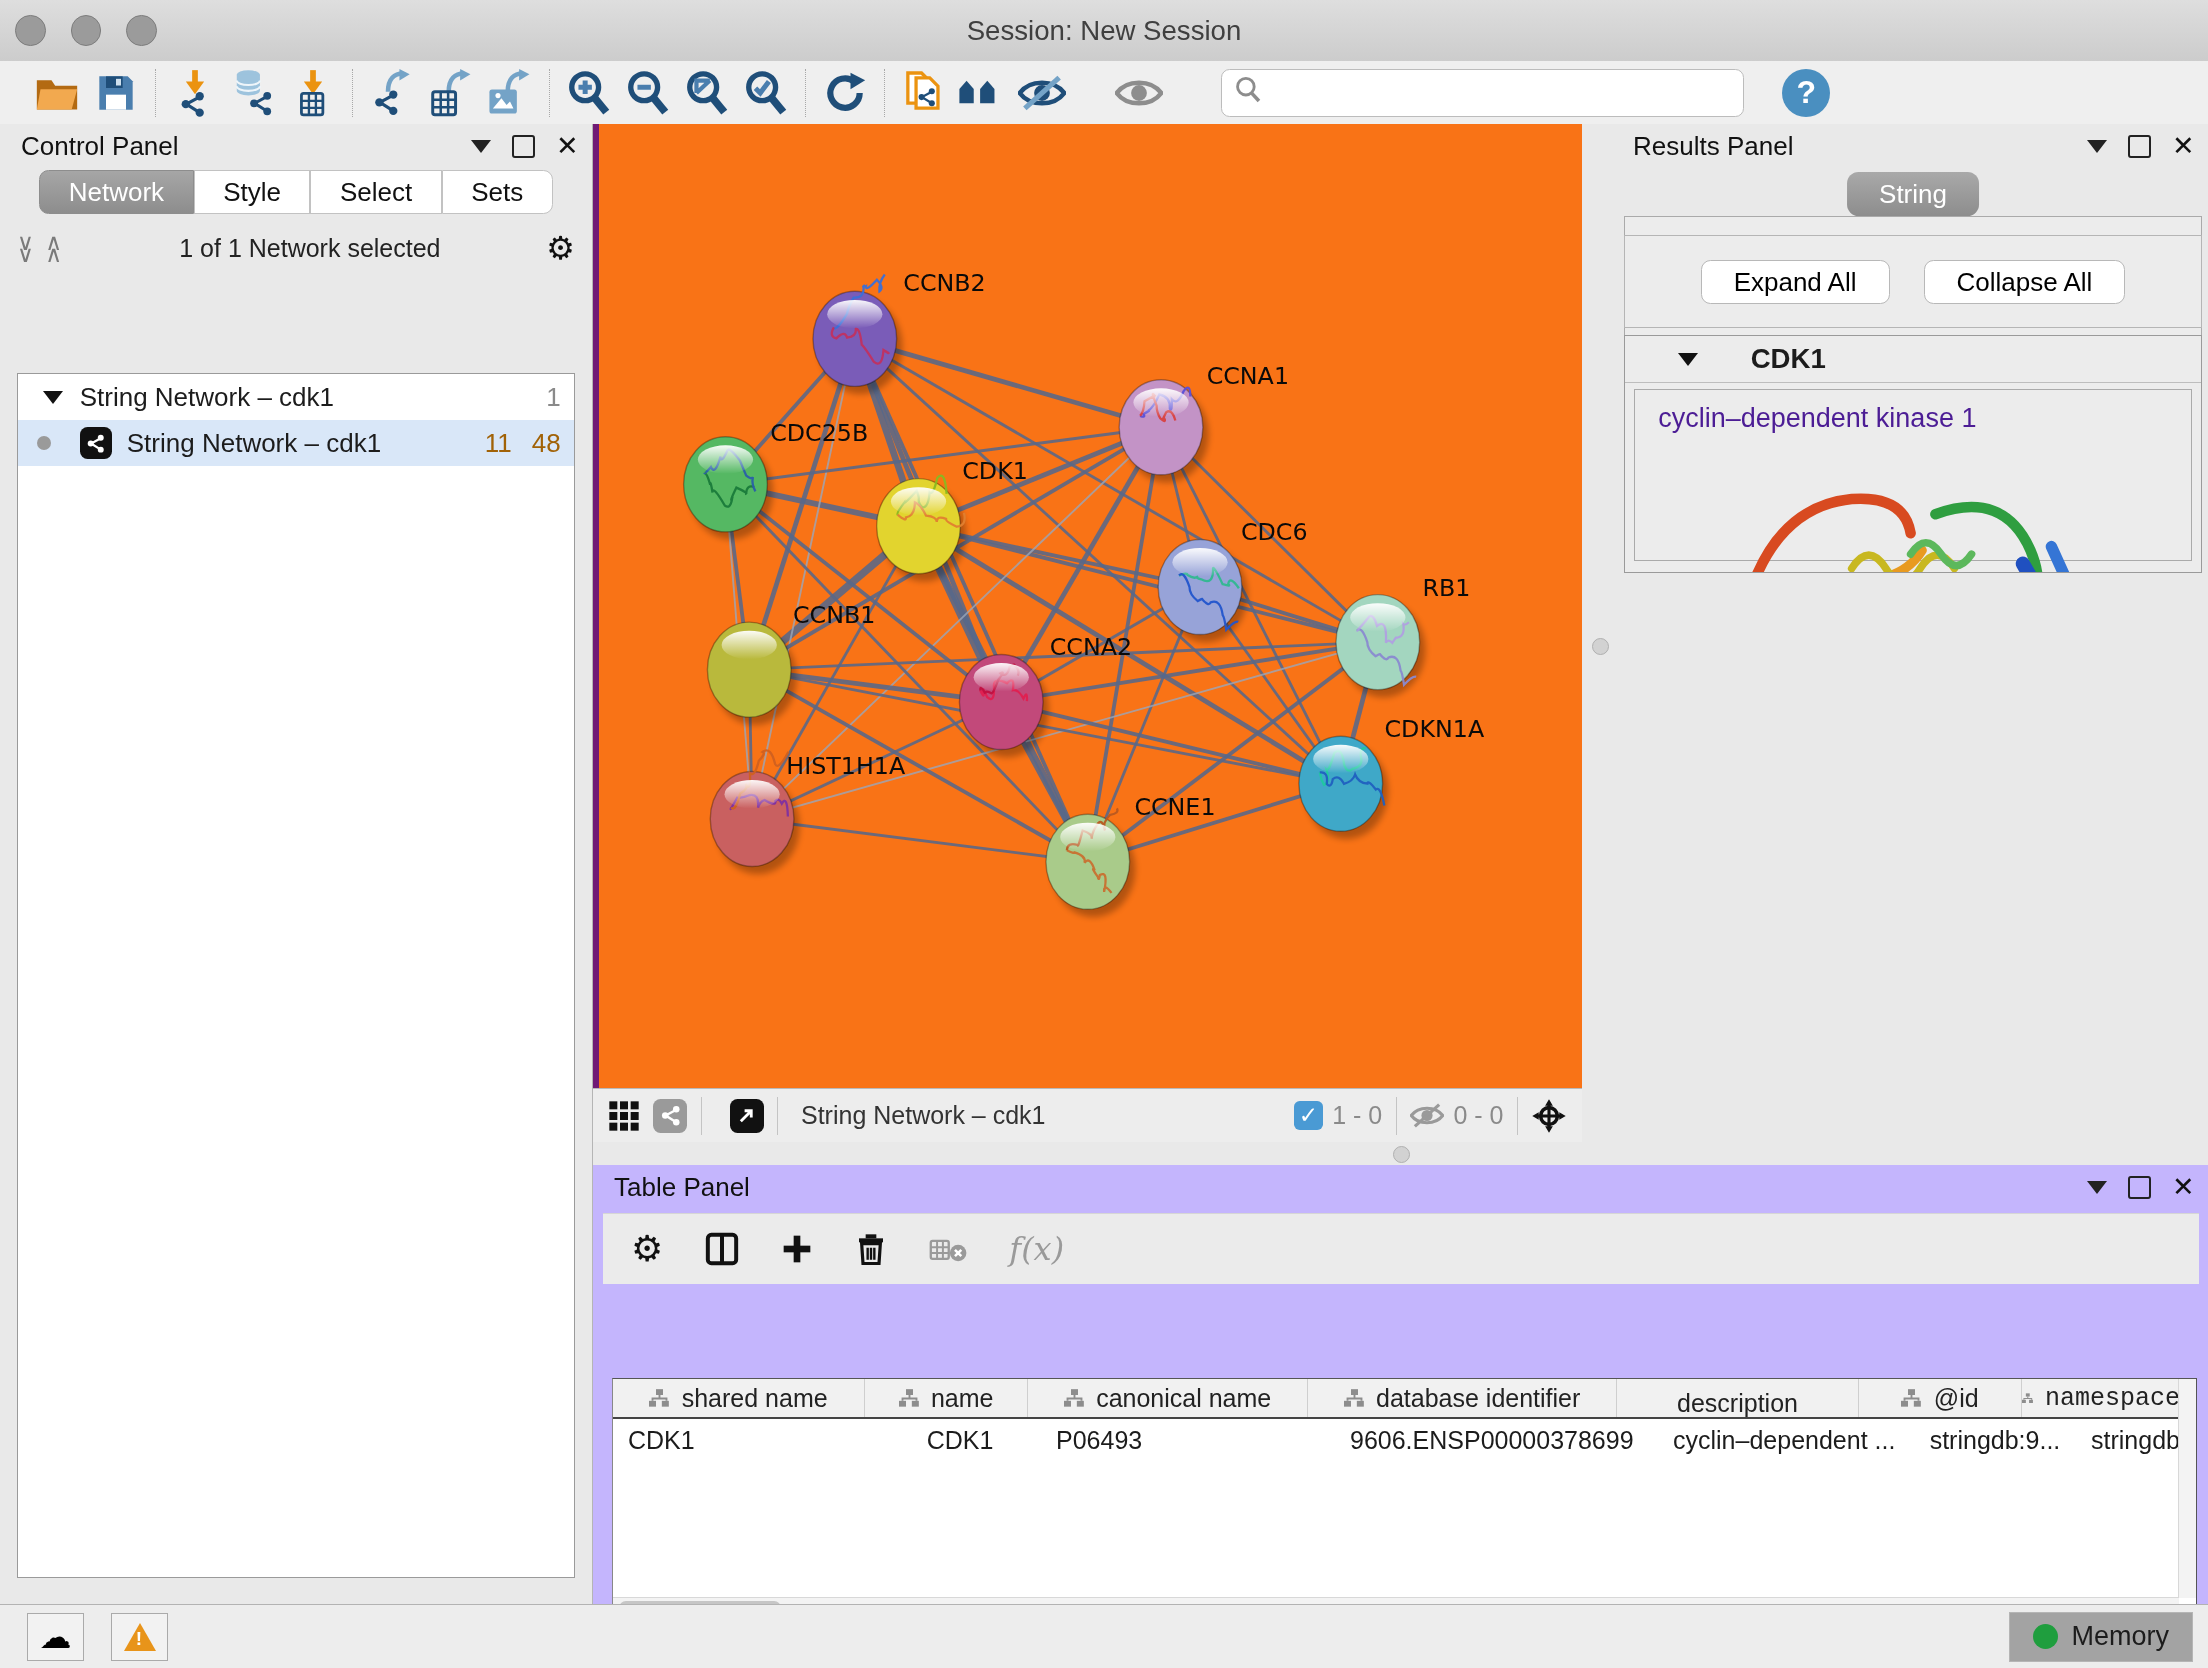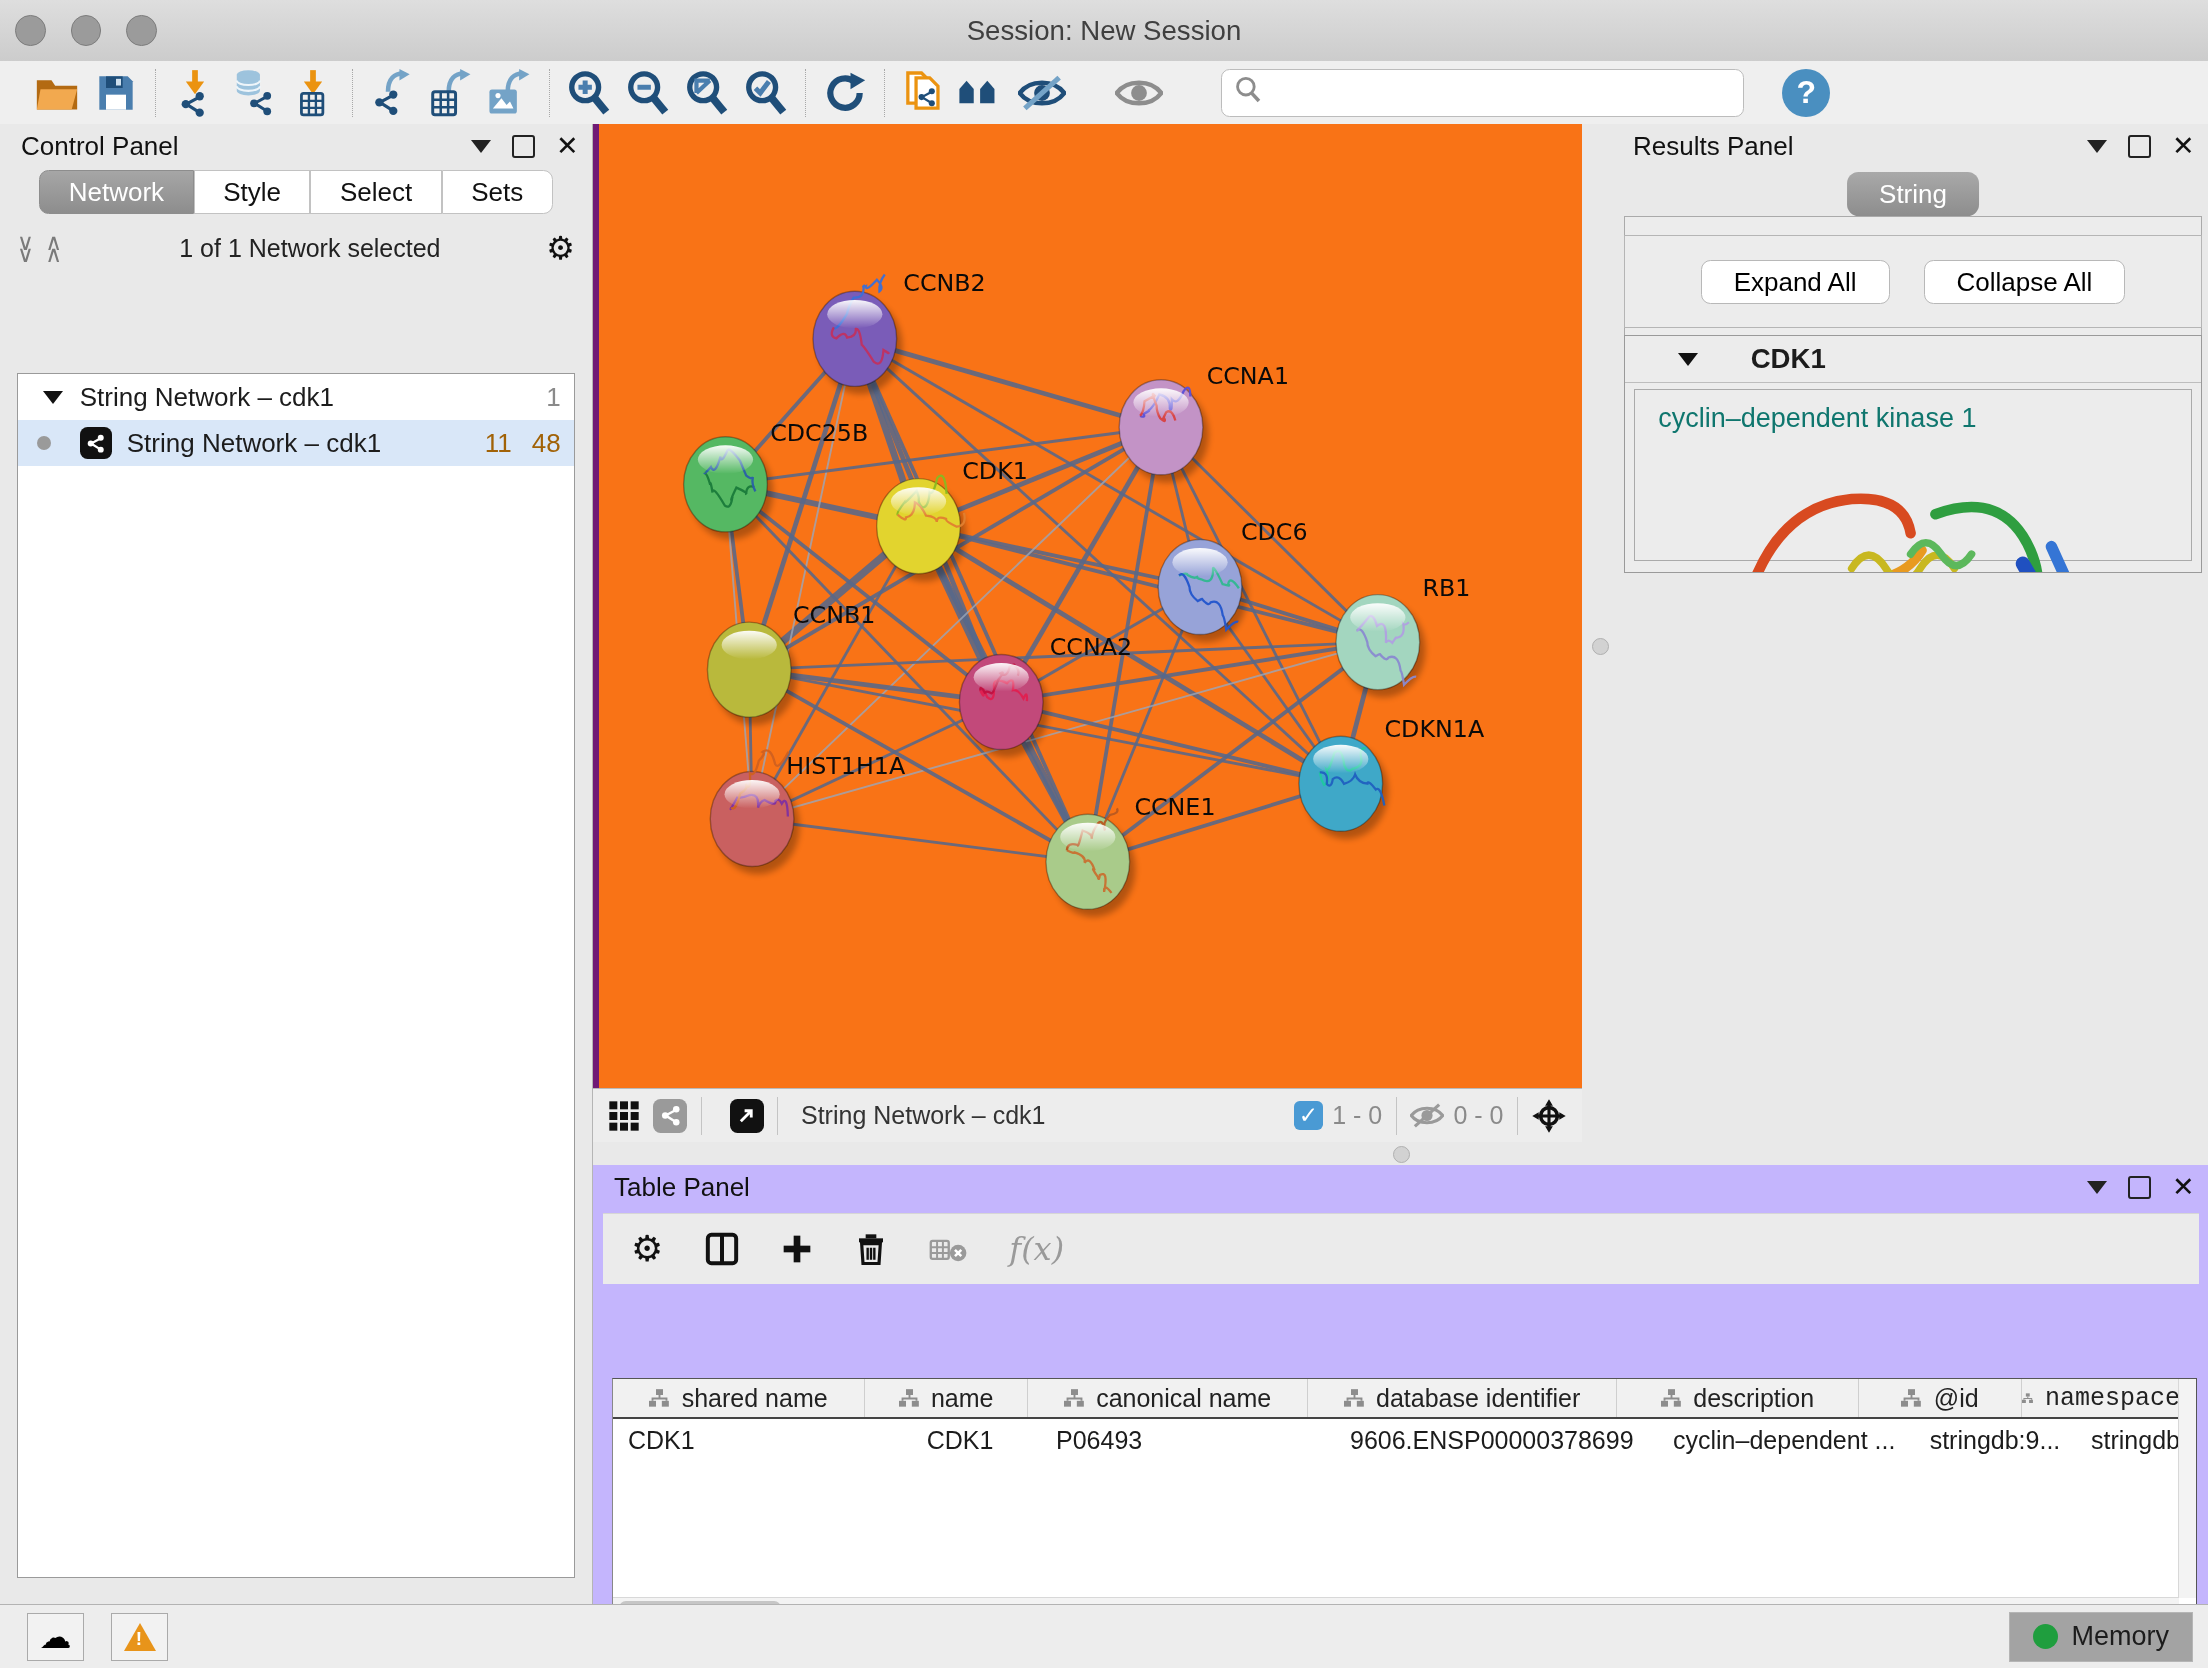--- a/index.html
+++ b/index.html
@@ -72,21 +72,21 @@
      padding:0 32px;background:linear-gradient(#a9a9a9,#8d8d8d);color:#fff;font-size:26px;border-radius:11.4px;}
   .rbox{position:absolute;left:5.7px;right:5.7px;top:92px;bottom:574px;border:1.9px solid #aaa;background:#ececec;}
   .expbox{position:absolute;left:5.7px;right:5.7px;top:111px;height:91px;border:1.9px solid #b5b5b5;background:#ececec;
      display:flex;align-items:center;justify-content:center;gap:34px;}
   .rbtn{height:44px;line-height:42px;padding:0 32px;background:#fff;border:1.9px solid #b8b8b8;border-radius:9.5px;font-size:26px;}
   .listbox{position:absolute;left:5.7px;right:5.7px;top:211px;bottom:569px;border:1.9px solid #9a9a9a;background:#ececec;overflow:hidden;}
   .generow{height:46px;display:flex;align-items:center;border-bottom:1.9px solid #bdbdbd;}
   .generow .caret{margin-left:53px;}
   .genename{font-weight:bold;font-size:27.6px;margin-left:36px;}
   .genepanel{position:absolute;left:9.5px;right:9.5px;top:53px;bottom:11.4px;border:1.9px solid #aaa;background:#ececec;}
-  .genedesc{font-size:27px;padding:13.3px 0 0 23px;color:#0f766e;}
+  .genedesc{font-size:27px;padding:13.3px 0 0 23px;color:#4c1d95;}
   .proteinimg{display:block;margin:5.7px auto 0 auto;}
   
   .hsplit{height:23px;position:relative;flex:0 0 auto;}
   .hsplit .knob{position:absolute;top:3.8px;left:50%;width:15px;height:15px;margin-left:-7.6px;border-radius:50%;background:#d2d2d2;border:1px solid #b0b0b0;}
   
   .tablepanel{flex:1;position:relative;background:#c4b5fd;}
   .tablepanel .phead{padding-left:21px;}
   .ttools{height:70px;margin:3.8px 9.5px 0 9.5px;background:#ebebeb;border-top:1px solid #d6d6d6;display:flex;align-items:center;gap:42px;padding-left:28.5px;}
   .fx{font-family:"DejaVu Serif",serif;font-style:italic;font-size:32px;color:#9a9a9a;}
   .tgear{font-size:36px;color:#111;}
@@ -684,21 +684,21 @@
                 <use href="#s-attr"></use>
               </svg>
               <span>canonical name</span>
             </div>
             <div class="th" style="width: 308px;">
               <svg width="21" height="21" viewBox="0 0 18 18">
                 <use href="#s-attr"></use>
               </svg>
               <span>database identifier</span>
             </div>
-            <div class="th" style="width: 241px;">
+            <div class="th" style="width: 241px; flex-direction: column;">
               <svg width="21" height="21" viewBox="0 0 18 18">
                 <use href="#s-attr"></use>
               </svg>
               <span>description</span>
             </div>
             <div class="th" style="width: 162px;">
               <svg width="21" height="21" viewBox="0 0 18 18">
                 <use href="#s-attr"></use>
               </svg>
               <span>@id</span>

